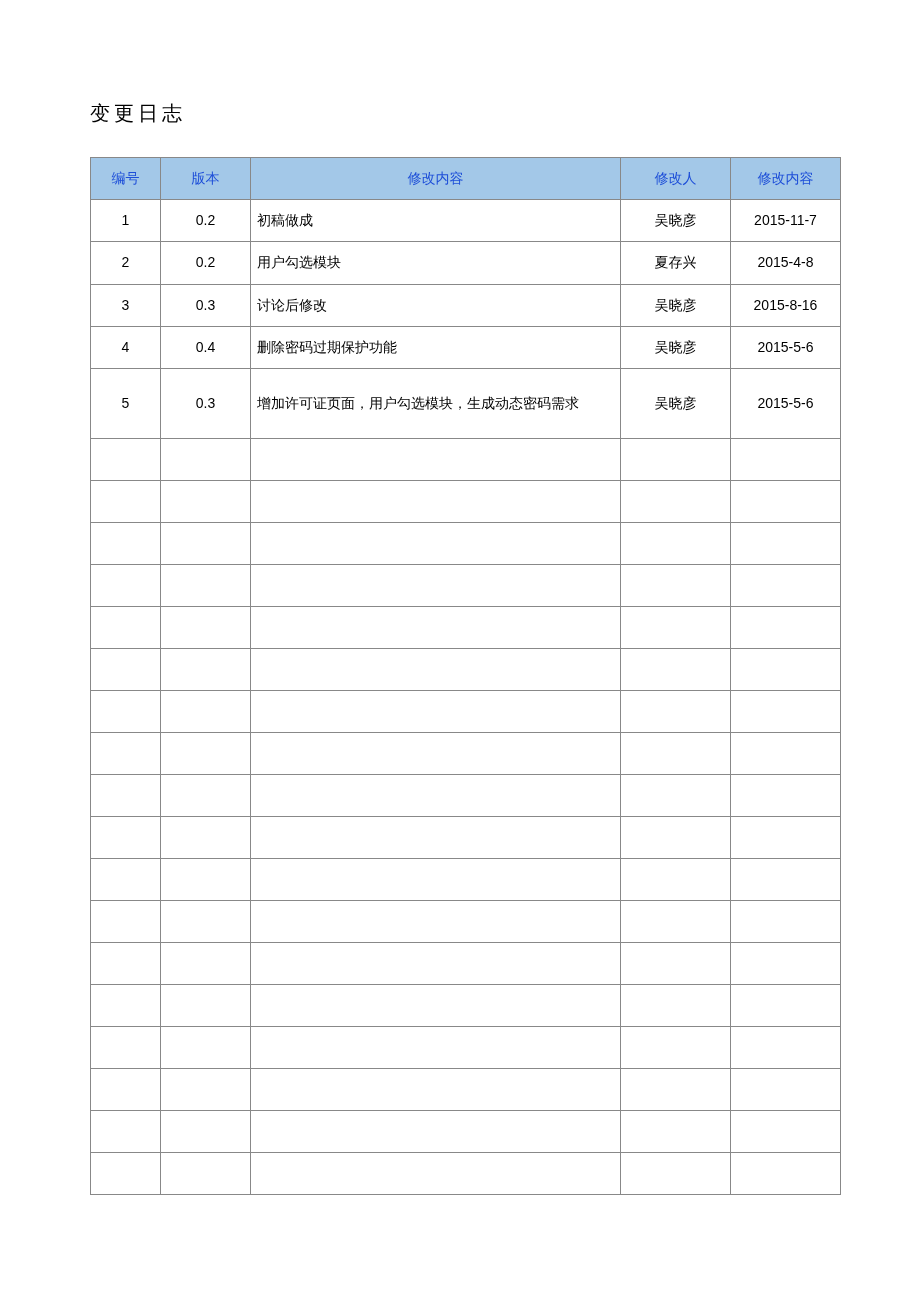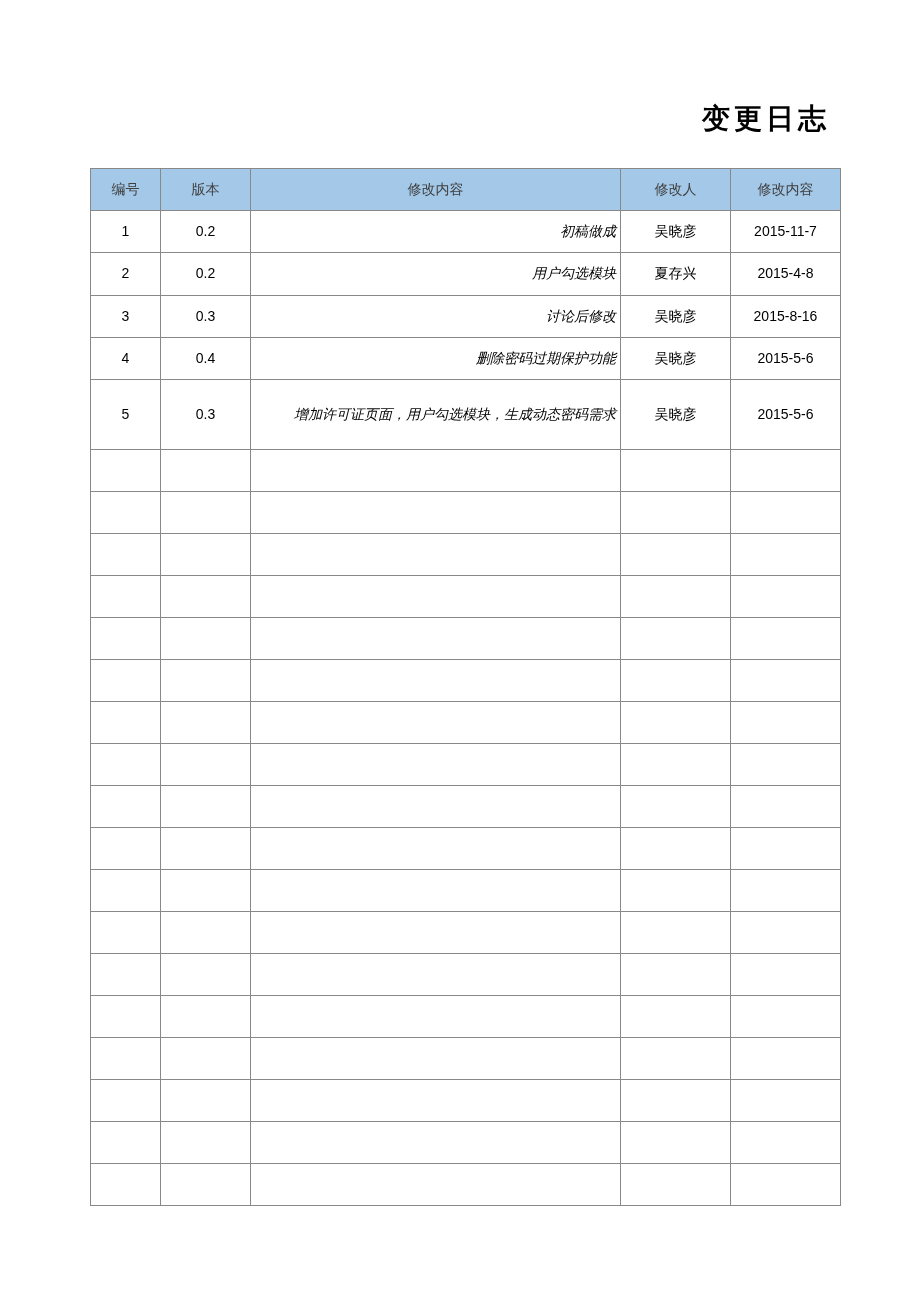--- a/index.html
+++ b/index.html
@@ -8,55 +8,54 @@
       padding: 0;
     }
     body {
       font-family: "Microsoft YaHei", Arial, sans-serif;
       background: #ffffff;
       width: 920px;
       height: 1301px;
       padding: 100px 90px 0 90px;
     }
     .title {
-      text-align: right;
-      font-size: 28px;
-      font-weight: bold;
+      text-align: left;
+      font-size: 20px;
+      font-weight: normal;
       color: #000;
       margin-bottom: 30px;
       letter-spacing: 4px;
     }
     table {
       width: 100%;
       border-collapse: collapse;
       table-layout: fixed;
     }
     th, td {
       border: 1px solid #888;
       font-size: 14px;
       vertical-align: middle;
       padding: 8px 4px;
       line-height: 1.8;
     }
     th {
       background-color: #a3c8e8;
-      color: #404040;
+      color: #1d4ed8;
       font-weight: normal;
       text-align: center;
       height: 38px;
     }
     td {
       color: #000;
       text-align: center;
       height: 36px;
     }
     td.content-cell {
-      text-align: right;
+      text-align: left;
       padding-left: 6px;
-      font-style: italic;
     }
     .col-num { width: 70px; }
     .col-ver { width: 90px; }
     .col-content { width: 370px; }
     .col-author { width: 110px; }
     .col-date { width: 110px; }
     tr.empty td {
       height: 42px;
     }
     tr.multiline td {

